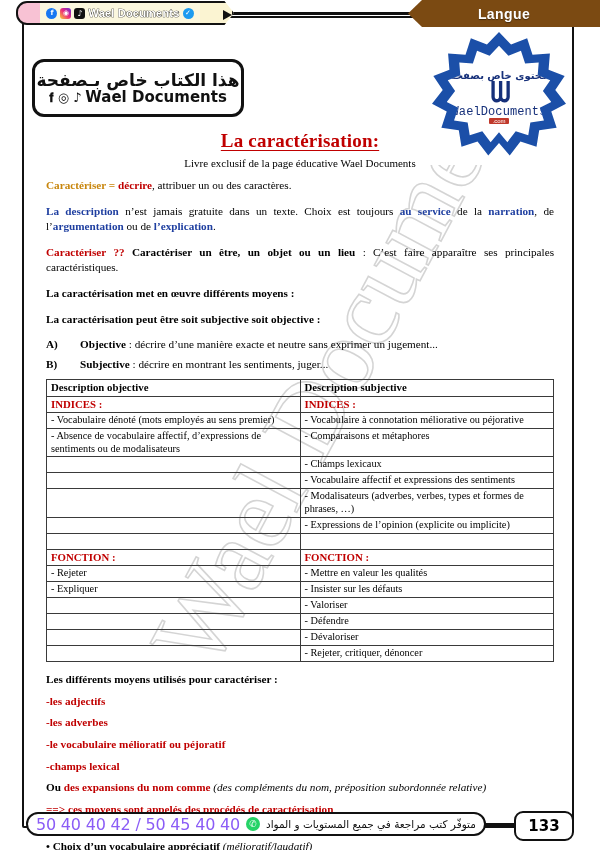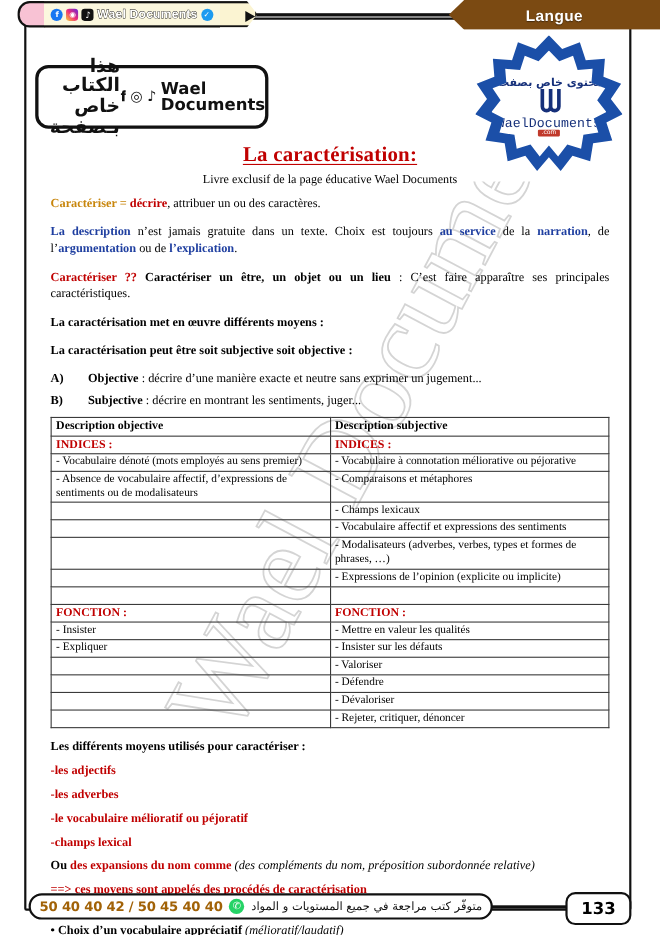--- a/index.html
+++ b/index.html
@@ -87,21 +87,21 @@
   .ic-ig{background:linear-gradient(45deg,#F9CE34,#EE2A7B,#6228D7);border-radius:3px;}
   .ic-tt{background:#111;border-radius:3px;font-size:8px;}
   .ic-verify{background:#1D9BF0;}
 
   
   #arabic-box{
     position:absolute;left:32px;top:59px;
     width:212px;height:58px;
     border:3px solid #111;border-radius:12px;
     box-sizing:border-box;
-    display:flex;flex-direction:row;align-items:center;
+    display:flex;flex-direction:column;align-items:center;
     justify-content:center;gap:1px;
     background:#fff;z-index:6;
   }
   #arabic-box .ar-line{
     font-family:"DejaVu Sans", sans-serif;
     font-weight:bold;font-size:17px;color:#111;
     direction:rtl;line-height:1.1;
   }
   #arabic-box .en-line{
     font-family:"DejaVu Sans", sans-serif;
@@ -205,22 +205,22 @@
     position:absolute;left:26px;bottom:12px;
     width:548px;height:26px;z-index:7;
   }
   #footer-pill{
     position:absolute;left:0;top:0;height:24px;
     border:2.5px solid #111;border-radius:12px;
     background:#fff;display:flex;align-items:center;
     padding:0 8px;gap:6px;box-sizing:border-box;
   }
   #footer-phone{
-    font-family:"DejaVu Sans",sans-serif;font-weight:bold;
-    font-size:12px;color:#a16207;white-space:nowrap;letter-spacing:-.2px;
+    font-family:"DejaVu Sans",sans-serif;font-weight:normal;
+    font-size:16px;color:#8b5cf6;white-space:nowrap;letter-spacing:-.2px;
   }
   .wa-ic{
     width:14px;height:14px;border-radius:50%;background:#25D366;
     display:inline-flex;align-items:center;justify-content:center;
     color:#fff;font-size:9px;font-family:"DejaVu Sans",sans-serif;flex:0 0 auto;
   }
   #footer-ar{
     font-family:"DejaVu Sans",sans-serif;font-weight:normal;
     font-size:10.5px;color:#111;direction:rtl;white-space:nowrap;
   }
@@ -356,21 +356,21 @@
       </tr>
       <tr>
         <td class="empty"></td>
         <td class="empty"></td>
       </tr>
       <tr>
         <td class="sect">FONCTION :</td>
         <td class="sect">FONCTION :</td>
       </tr>
       <tr>
-        <td>- Insister</td>
+        <td>- Rejeter</td>
         <td>- Mettre en valeur les qualités</td>
       </tr>
       <tr>
         <td>- Expliquer</td>
         <td>- Insister sur les défauts</td>
       </tr>
       <tr>
         <td class="empty"></td>
         <td>- Valoriser</td>
       </tr>

